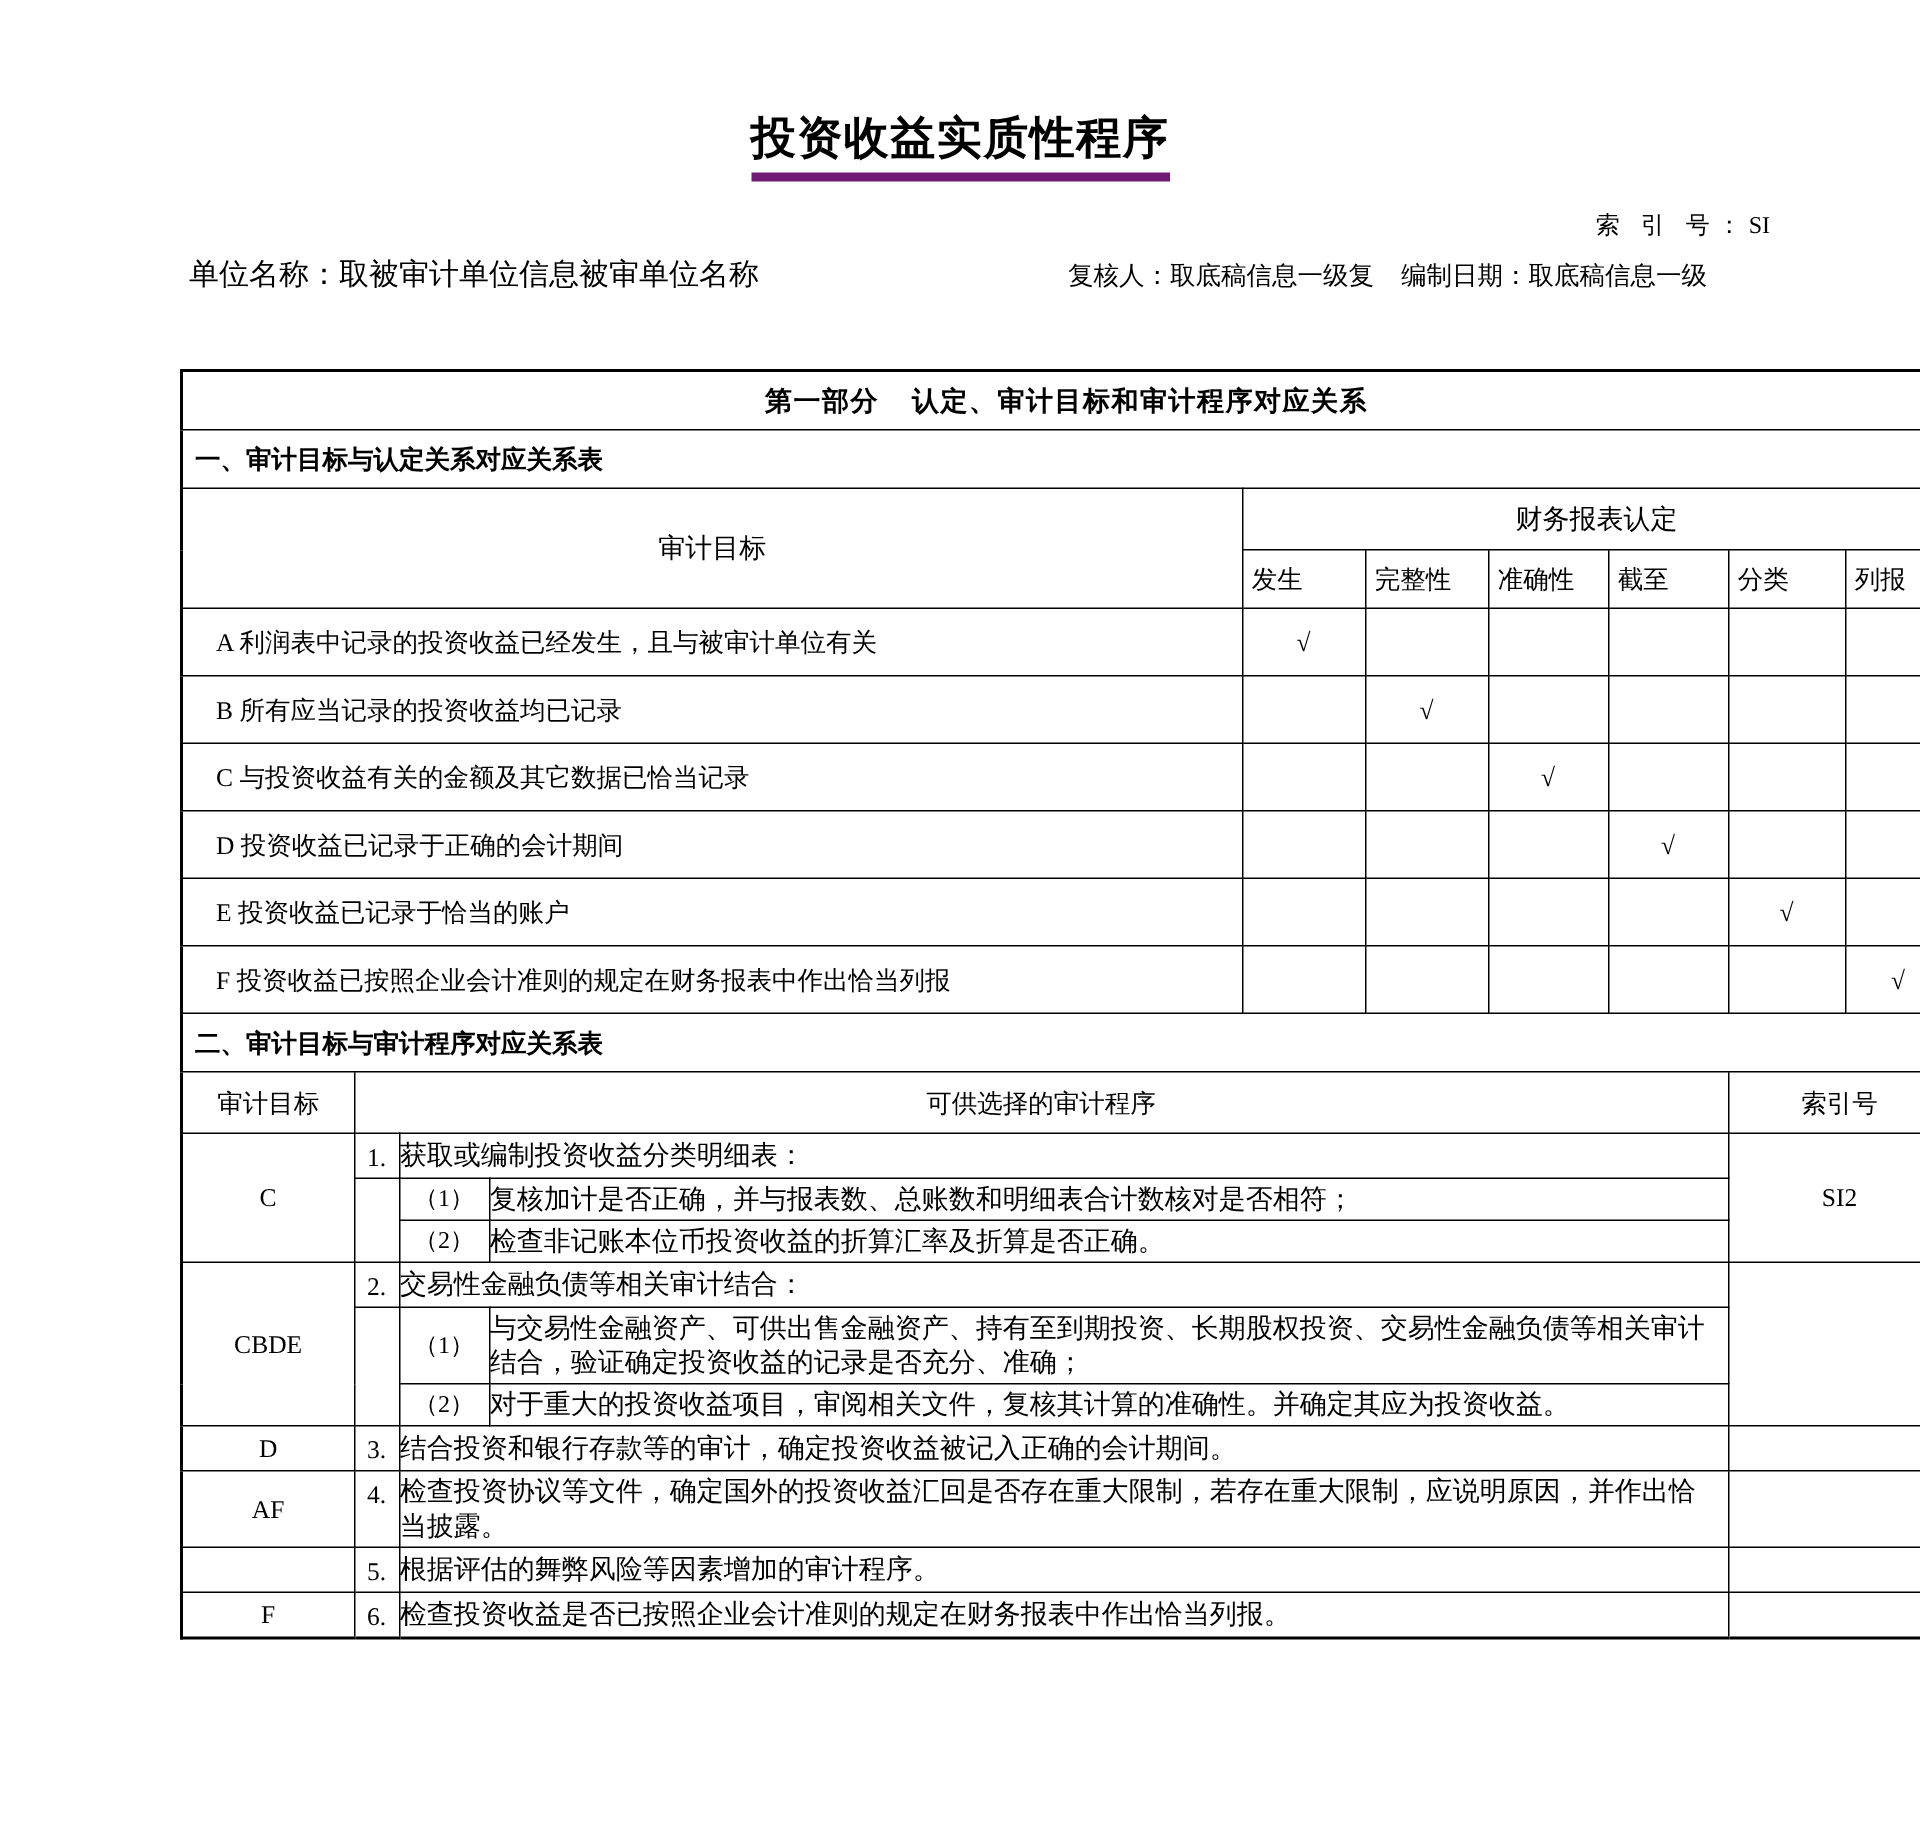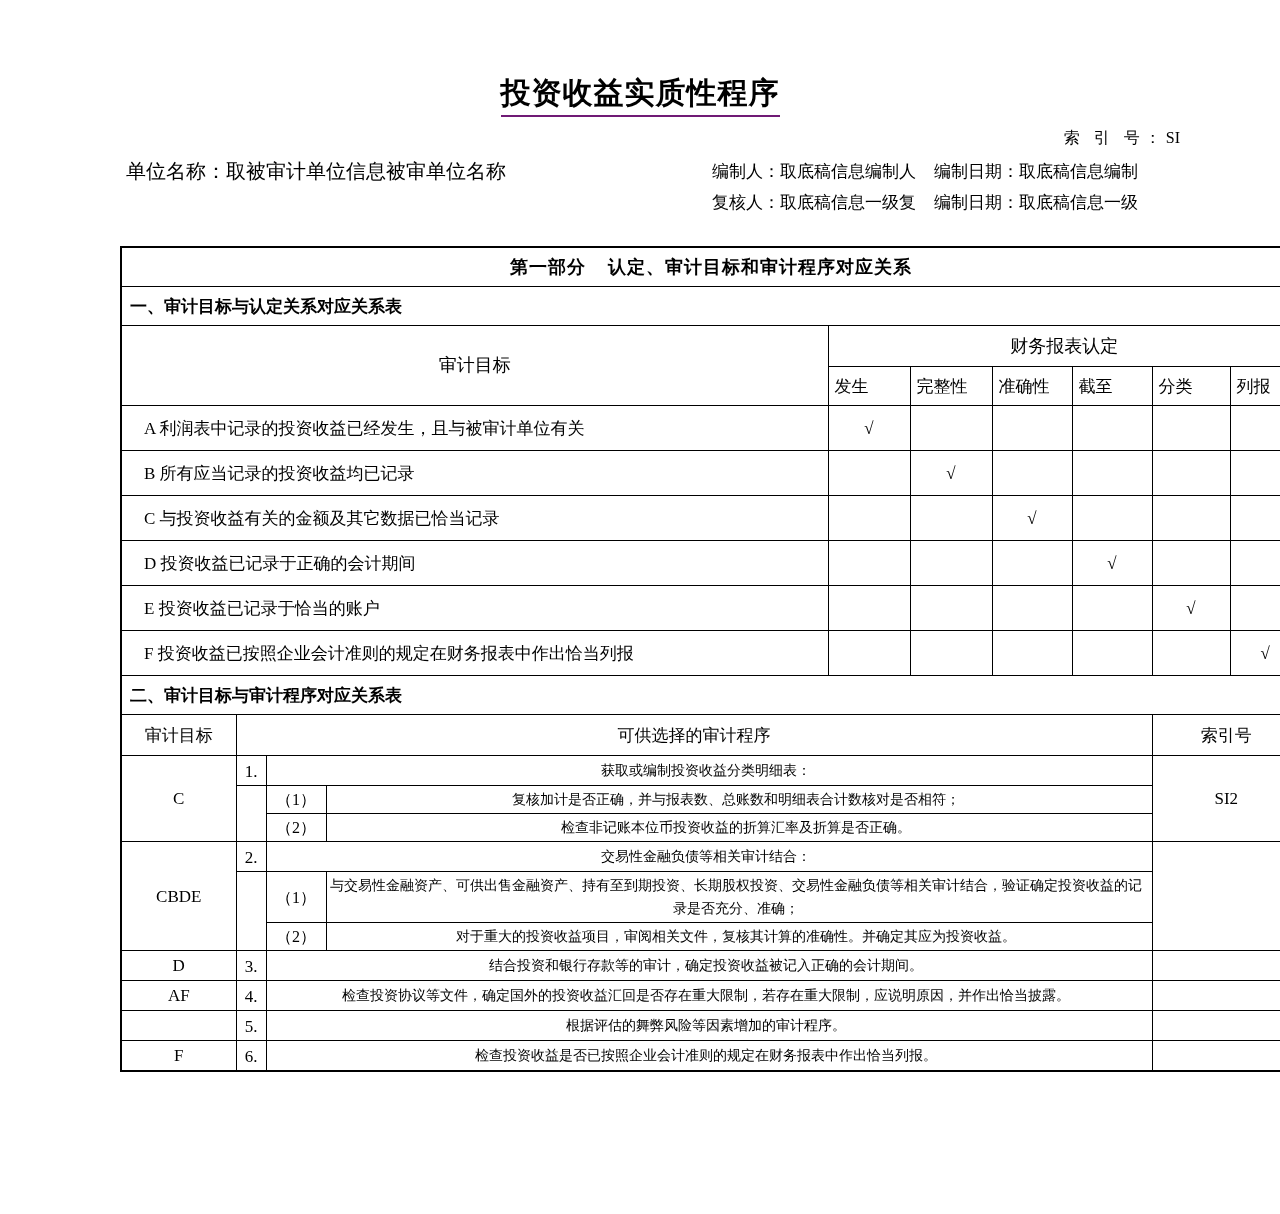--- a/index.html
+++ b/index.html
@@ -19,29 +19,29 @@
   
   .doc-title {
     text-align: center;
     font-size: 30px;
     font-weight: bold;
     letter-spacing: 1px;
     padding-top: 78px;
     line-height: 1;
   }
   .doc-title span {
-    border-bottom: 2px solid #701a75;
+    border-bottom: 6px solid #701a75;
     padding-bottom: 6px;
     margin-top: 16px;
   }
 
   
   .meta {
     position: relative;
-    margin-top: 20px;
+    margin-top: 32px;
     height: 78px;
   }
   .meta-index {
     position: absolute;
     right: 100px;
     top: 0px;
     font-size: 16px;
     white-space: nowrap;
   }
   .meta-index .lbl { letter-spacing: 5px; }
@@ -110,21 +110,21 @@
   }
   .obj-head { text-align: center; font-size: 18px; }
   .assert-head { text-align: center; font-size: 18px; }
   .sub-head { text-align: left; font-size: 17px; height: 34px; }
   .objrow { height: 40px; font-size: 17px; padding-left: 22px; }
   .tick { text-align: center; font-size: 17px; }
 
   .proc-head { text-align: center; font-size: 17px; height: 36px; }
   .num { text-align: center; font-size: 17px; vertical-align: top; padding-top: 4px; }
   .subnum { text-align: center; font-size: 16px; }
-  .ptext { text-align: center; font-size: 14px; padding-left: 0; }
+  .ptext { text-align: left; font-size: 18px; padding-left: 0; }
   .goal { text-align: center; font-size: 17px; }
   .idx { text-align: center; font-size: 17px; }
 
   .thick-top { border-top: 2px solid #000; }
   .thick-bottom { border-bottom: 2px solid #000; }
   .thick-left { border-left: 2px solid #000; }
   .thick-right { border-right: 2px solid #000; }
 </style>
 </head>
 <body>
@@ -139,23 +139,20 @@
     <span class="lbl">索 引 号：</span><span>SI</span>
   </div>
 
   <div class="meta-left">
     <div>
       <span>单位名称：</span><span>取被审计单位信息被审单位名称</span>
     </div>
   </div>
 
   <div class="meta-right">
-    <span class="mrow">
-      <span class="who"><span>编制人：</span><span>取底稿信息编制人</span></span><span class="when"><span>编制日期：</span><span>取底稿信息编制</span></span>
-    </span>
     <span class="mrow">
       <span class="who"><span>复核人：</span><span>取底稿信息一级复</span></span><span class="when"><span>编制日期：</span><span>取底稿信息一级</span></span>
     </span>
   </div>
 </div>
 
 <div class="sheet">
   <table>
     <colgroup>
       <col style="width:115px">

